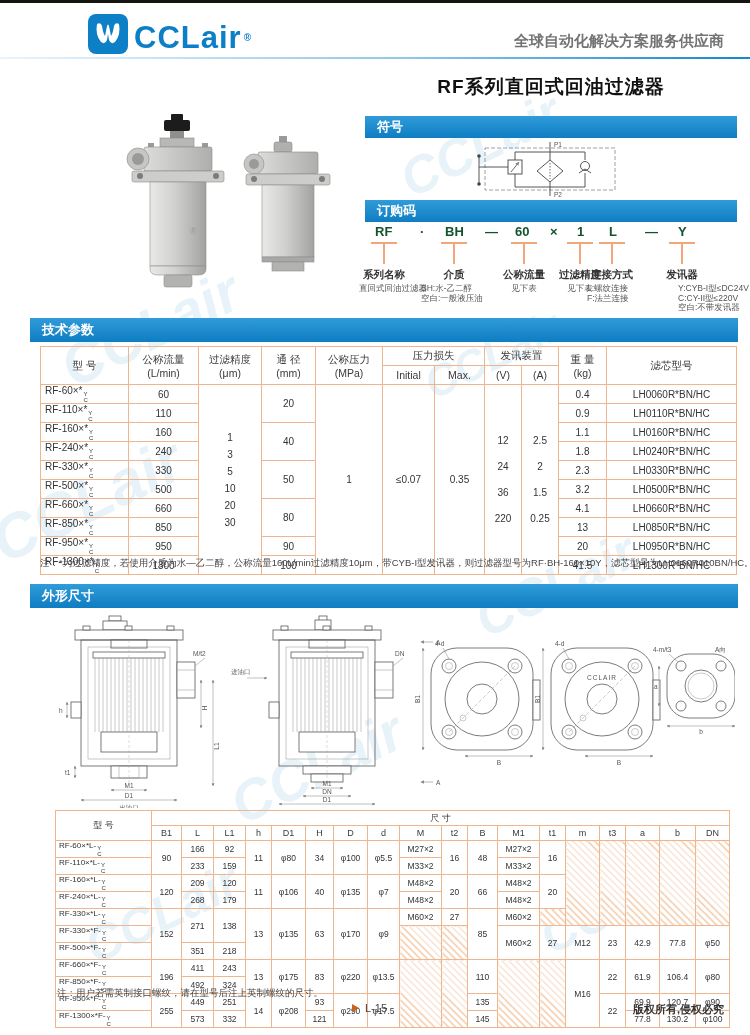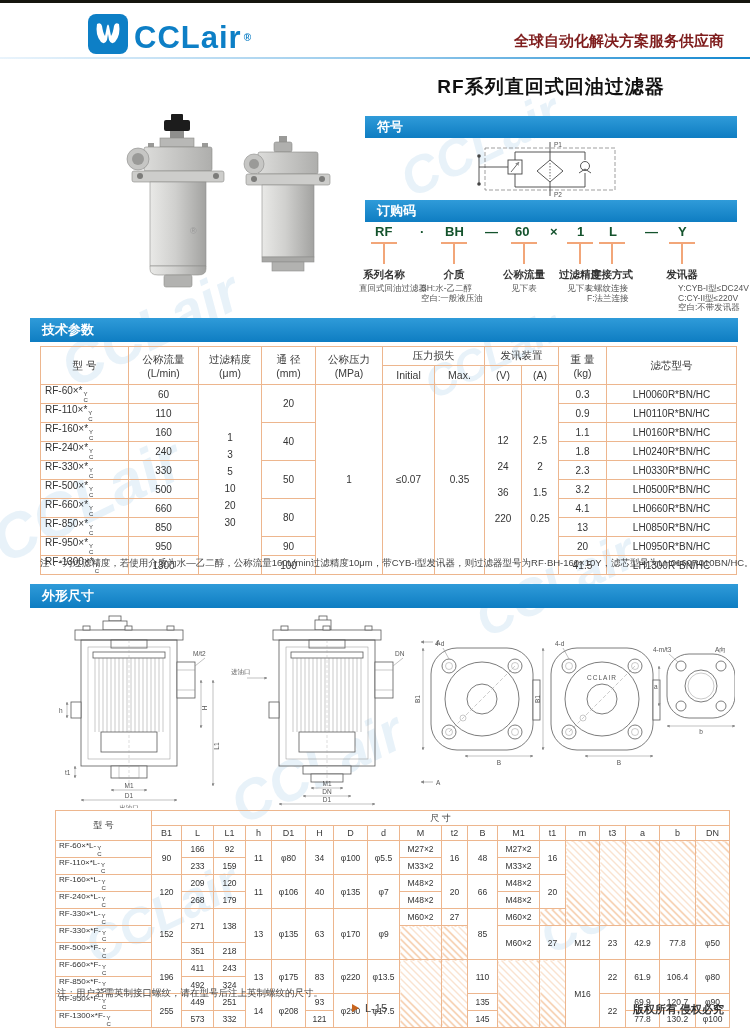--- a/index.html
+++ b/index.html
@@ -4,21 +4,21 @@
 <style>
   html,body{margin:0;padding:0;background:#ffffff;}
   body{font-family:"Liberation Sans","DejaVu Sans",sans-serif;}
   #page{position:relative;width:750px;height:1035px;background:#fff;overflow:hidden;}
 
   .top-strip{position:absolute;left:0;top:0;width:750px;height:3px;background:#15150f;}
   .logo-wrap{position:absolute;left:88px;top:14px;display:flex;align-items:flex-start;}
   .logo-mark{width:40px;height:40px;background:#0d7fc6;border-radius:8px;display:flex;align-items:center;justify-content:center;}
   .logo-text{font-size:31px;font-weight:bold;color:#0d7fc6;letter-spacing:1px;margin-left:6px;line-height:48px;}
   .logo-reg{font-size:10px;color:#0d7fc6;vertical-align:top;margin-left:2px;}
-  .tagline{position:absolute;right:26px;top:32px;font-size:15px;font-weight:bold;color:#7f1d1d;}
+  .tagline{position:absolute;right:26px;top:32px;font-size:15px;font-weight:bold;color:#737373;}
   .hdr-line{position:absolute;left:0;top:57px;width:750px;height:2px;background:linear-gradient(to right,#eaf4fc,#8fc6ea 55%,#1287cf);}
 
   .page-title{position:absolute;left:365px;top:74px;width:372px;text-align:center;font-size:19px;font-weight:bold;color:#111;letter-spacing:1px;}
 
   .bar{position:absolute;height:22px;background:linear-gradient(180deg,#2f9bd9,#0e7dc2);color:#fff;font-size:13px;font-weight:bold;line-height:22px;padding-left:12px;box-sizing:border-box;}
 
   
   .ord{position:absolute;left:365px;top:224px;width:372px;height:96px;font-size:11px;color:#333;}
   .ord .code{position:absolute;top:0;font-size:13px;font-weight:600;color:#14532d;}
   .conn{position:absolute;top:18px;width:26px;}
@@ -247,21 +247,21 @@
           <td rowspan="10">≤0.07</td>
           <td rowspan="10">0.35</td>
           <td rowspan="10" class="lh26">12
 24
 36
 220</td>
           <td rowspan="10" class="lh26">2.5
 2
 1.5
 0.25</td>
-          <td>0.3</td>
+          <td>0.4</td>
           <td>LH0060R*BN/HC</td>
         </tr>
         <tr>
           <td>RF-110×*<span class="yc"><span>Y</span><span>C</span></span></td>
           <td>110</td>
           <td>0.9</td>
           <td>LH0110R*BN/HC</td>
         </tr>
         <tr>
           <td>RF-160×*<span class="yc"><span>Y</span><span>C</span></span></td>

